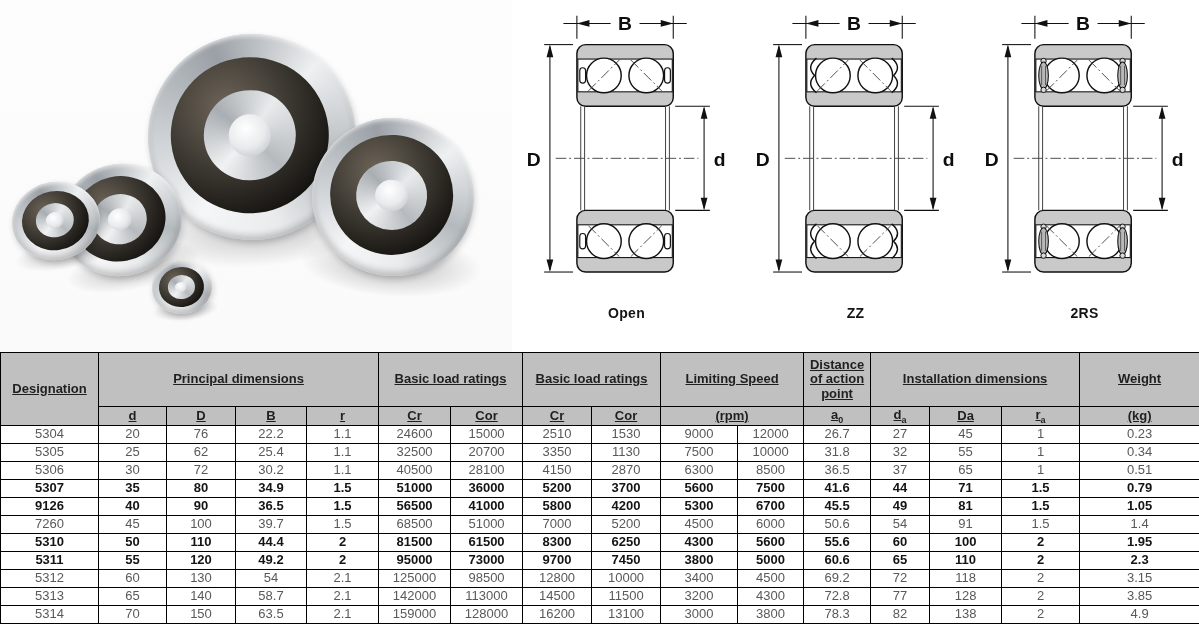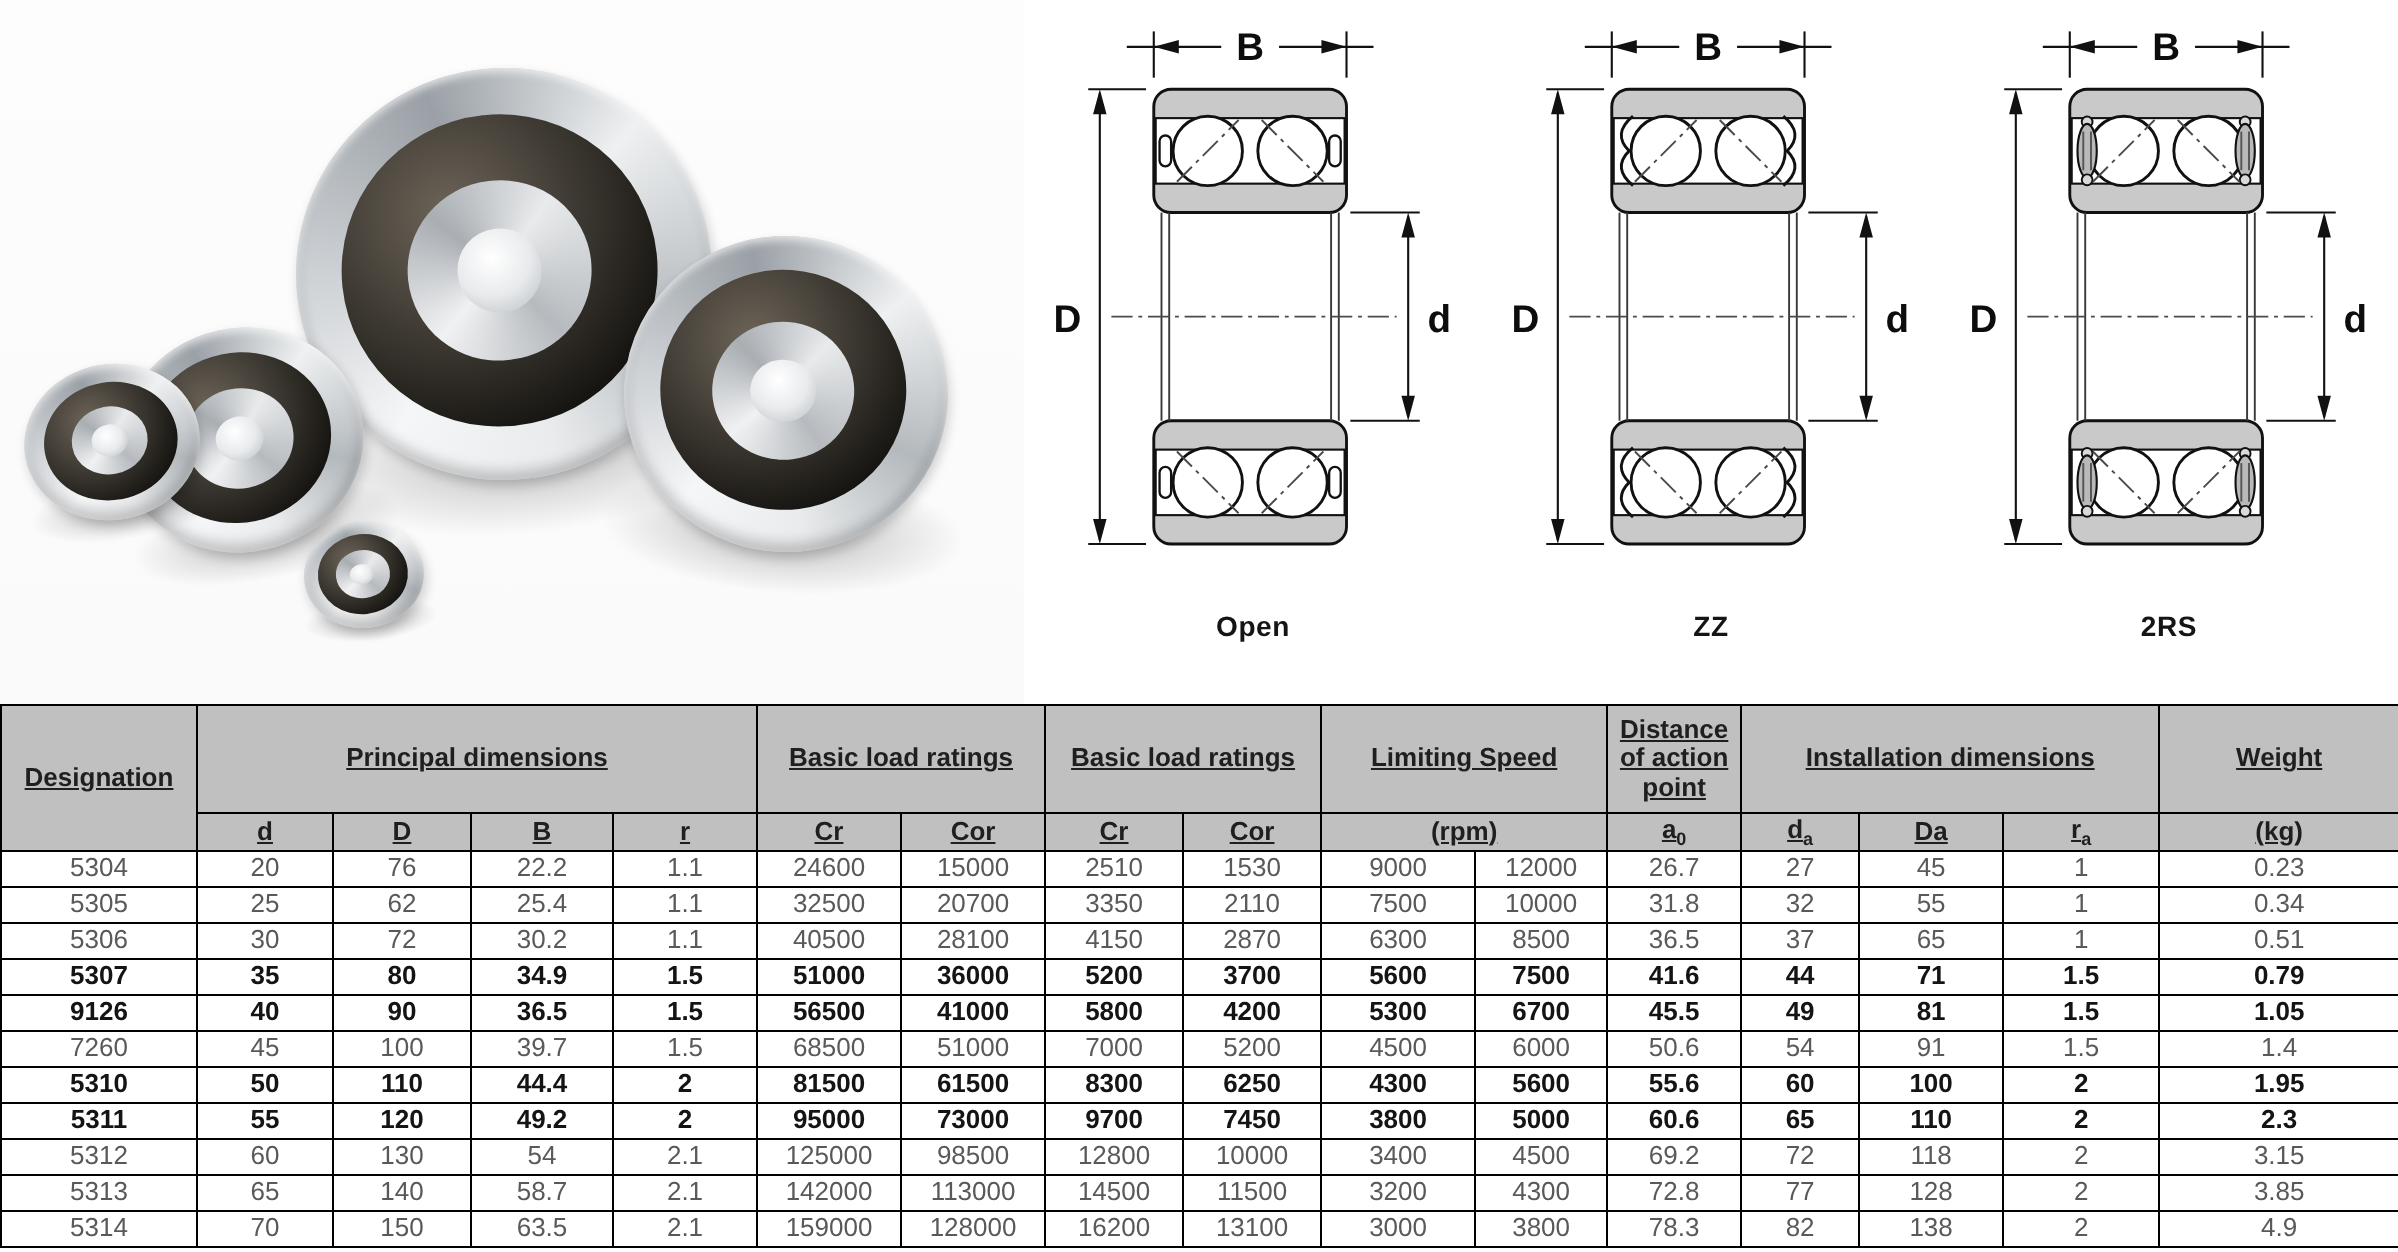--- a/index.html
+++ b/index.html
@@ -356,21 +356,21 @@
         </tr>
         <tr>
           <td>5305</td>
           <td>25</td>
           <td>62</td>
           <td>25.4</td>
           <td>1.1</td>
           <td>32500</td>
           <td>20700</td>
           <td>3350</td>
-          <td>2110</td>
+          <td>1130</td>
           <td>7500</td>
           <td>10000</td>
           <td>31.8</td>
           <td>32</td>
           <td>55</td>
           <td>1</td>
           <td>0.34</td>
         </tr>
         <tr>
           <td>5306</td>

